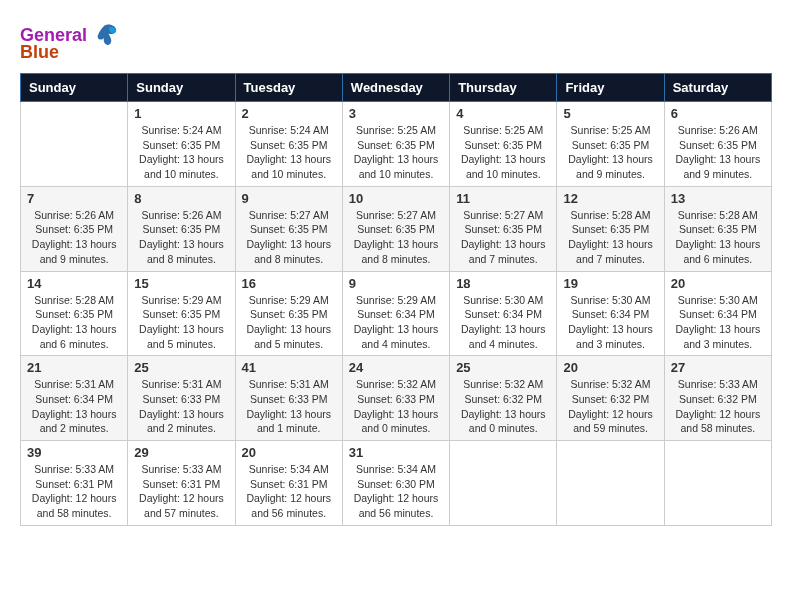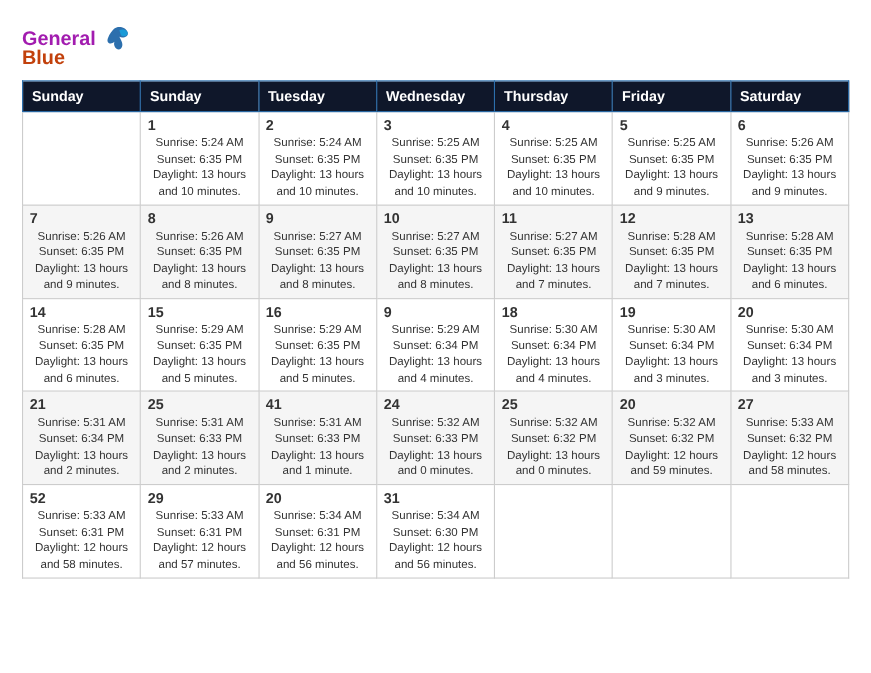--- a/index.html
+++ b/index.html
@@ -318,21 +318,21 @@
         <td>
           <span class="day-number">27</span>
           <div class="day-info" style="white-space: pre-line;">Sunrise: 5:33 AM
 Sunset: 6:32 PM
 Daylight: 12 hours
 and 58 minutes.</div>
         </td>
       </tr>
       <tr>
         <td>
-          <span class="day-number">52</span>
+          <span class="day-number">39</span>
           <div class="day-info" style="white-space: pre-line;">Sunrise: 5:33 AM
 Sunset: 6:31 PM
 Daylight: 12 hours
 and 58 minutes.</div>
         </td>
         <td>
           <span class="day-number">29</span>
           <div class="day-info" style="white-space: pre-line;">Sunrise: 5:33 AM
 Sunset: 6:31 PM
 Daylight: 12 hours

